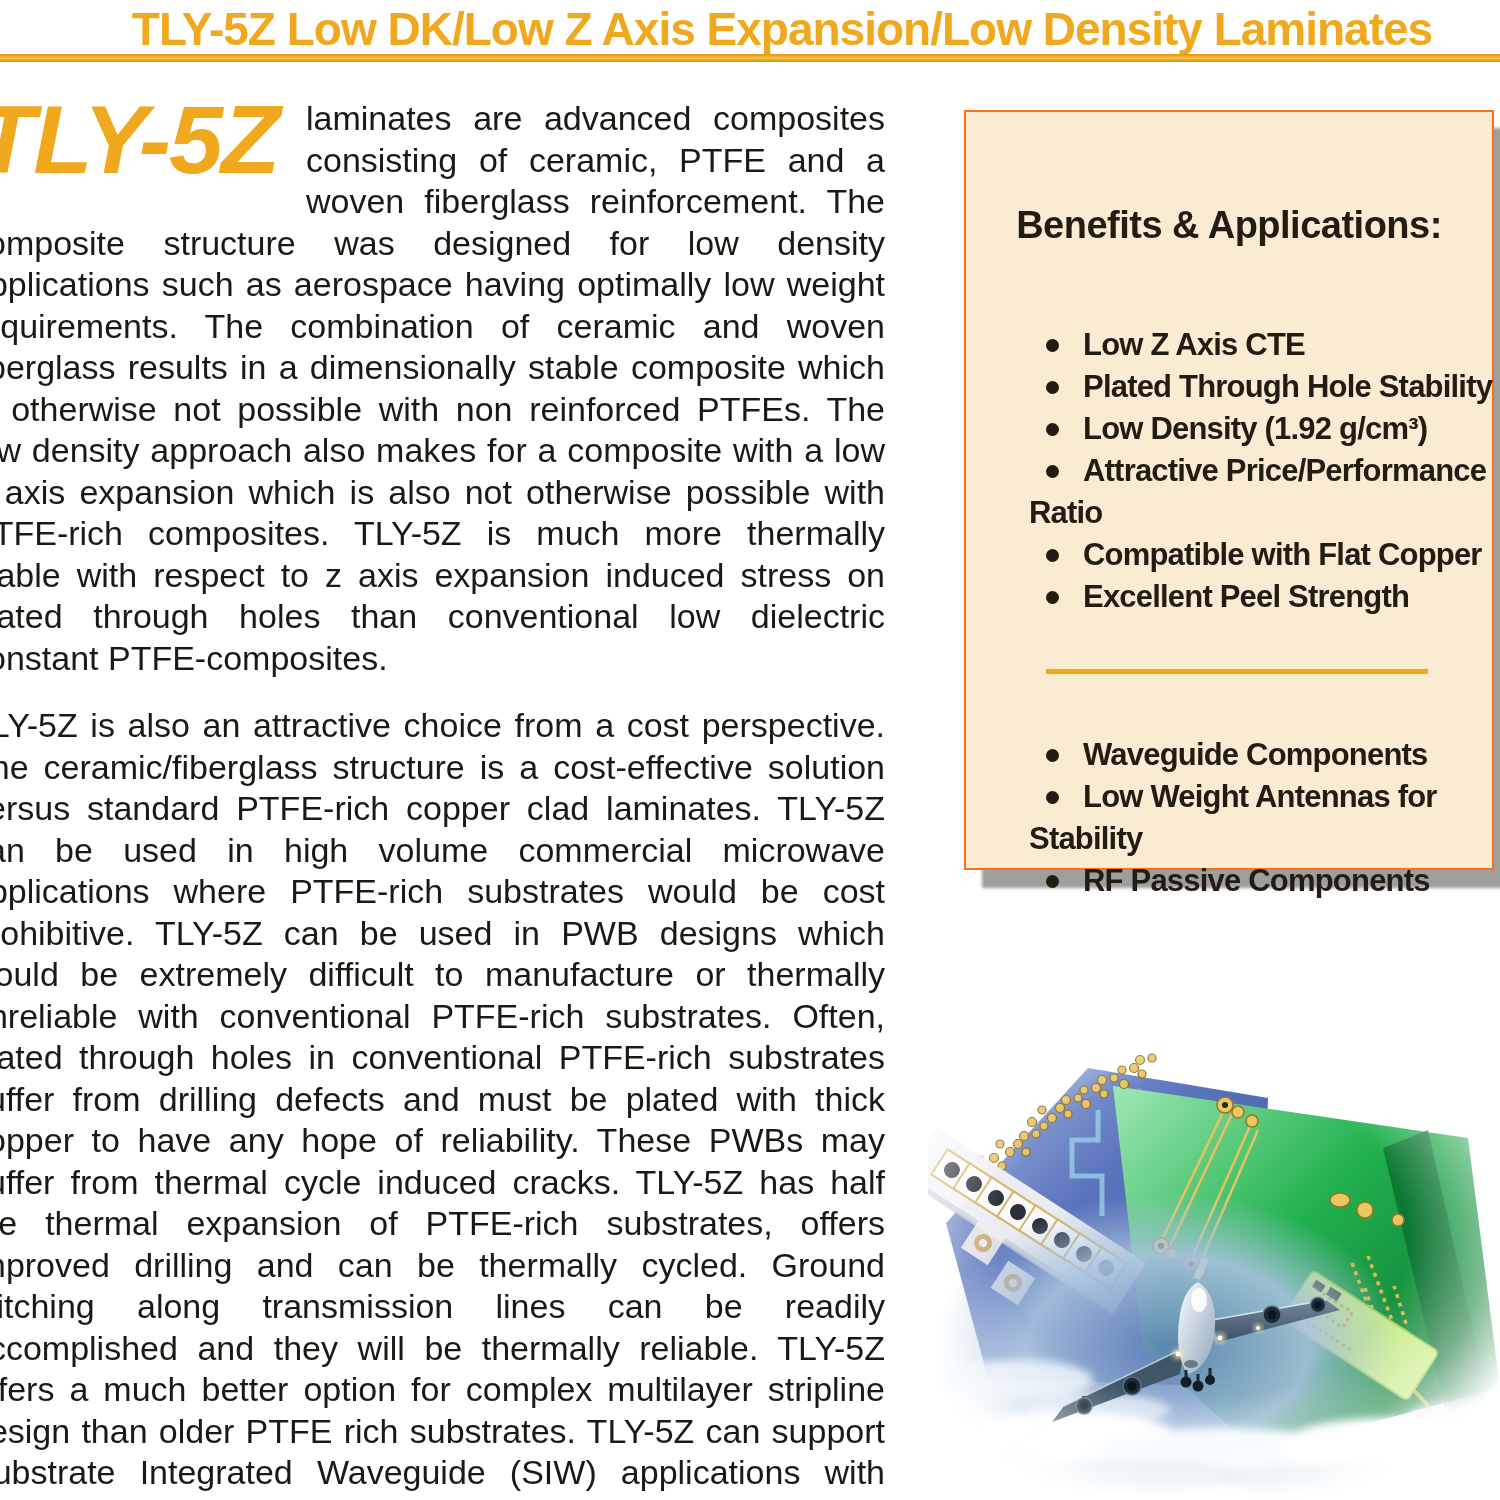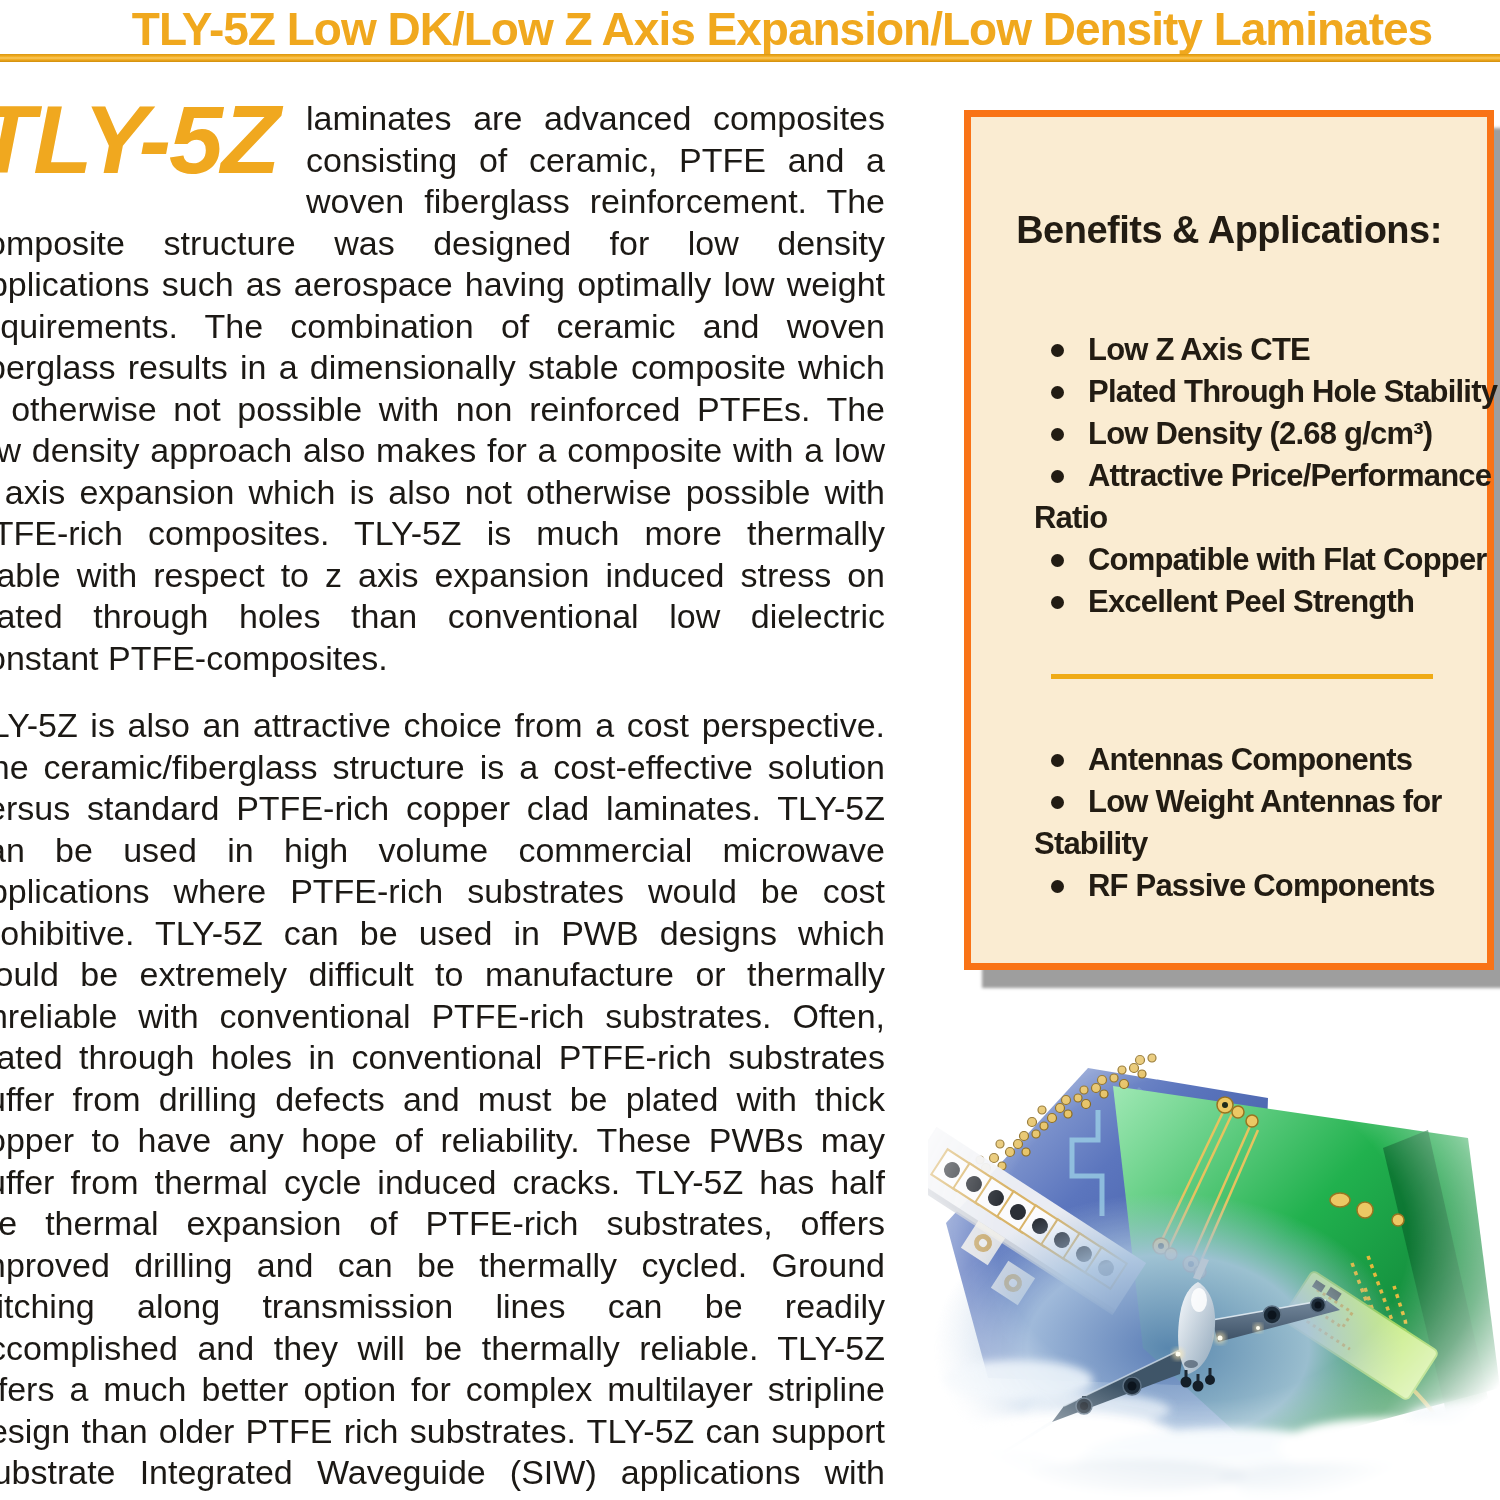--- a/index.html
+++ b/index.html
@@ -26,22 +26,22 @@
   }
   .article p{margin:0 0 26px 0;}
   .dropcap{
     float:left;width:330px;height:83px;
     font-style:italic;font-weight:bold;
     font-size:97px;line-height:80px;color:#f0a81f;
     margin:2px 0 0 6px;letter-spacing:-2px;white-space:nowrap;
   }
   
   .benefits-box{
-    position:absolute;left:964px;top:110px;width:530px;height:860px;
-    background:#faecd2;border:7px solid #f97316;box-sizing:border-box;
+    position:absolute;left:964px;top:110px;width:530px;height:760px;
+    background:#faecd2;border:2px solid #f97316;box-sizing:border-box;
     box-shadow:18px 18px 3px #9e9e9e;
   }
   .benefits-heading{
     position:absolute;top:92px;left:0;width:100%;text-align:center;
     font-size:38px;font-weight:bold;letter-spacing:-0.5px;color:#221c13;
     white-space:nowrap;
   }
   .blist{position:absolute;left:0;width:100%;}
   .blist-benefits{top:212px;}
   .blist-apps{top:622px;}
@@ -84,21 +84,21 @@
       <div class="li">
         <span class="dot"></span>
         <span class="litext">Low Z Axis CTE</span>
       </div>
       <div class="li">
         <span class="dot"></span>
         <span class="litext">Plated Through Hole Stability</span>
       </div>
       <div class="li">
         <span class="dot"></span>
-        <span class="litext">Low Density (2.68 g/cm³)</span>
+        <span class="litext">Low Density (1.92 g/cm³)</span>
       </div>
       <div class="li">
         <span class="dot"></span>
         <span class="litext">Attractive Price/Performance</span>
       </div>
       <div class="litext licont">Ratio</div>
       <div class="li">
         <span class="dot"></span>
         <span class="litext">Compatible with Flat Copper</span>
       </div>
@@ -106,21 +106,21 @@
         <span class="dot"></span>
         <span class="litext">Excellent Peel Strength</span>
       </div>
     </div>
 
     <div class="gold-divider"></div>
 
     <div class="blist blist-apps">
       <div class="li">
         <span class="dot"></span>
-        <span class="litext">Antennas Components</span>
+        <span class="litext">Waveguide Components</span>
       </div>
       <div class="li">
         <span class="dot"></span>
         <span class="litext">Low Weight Antennas for</span>
       </div>
       <div class="litext licont">Stability</div>
       <div class="li">
         <span class="dot"></span>
         <span class="litext">RF Passive Components</span>
       </div>

